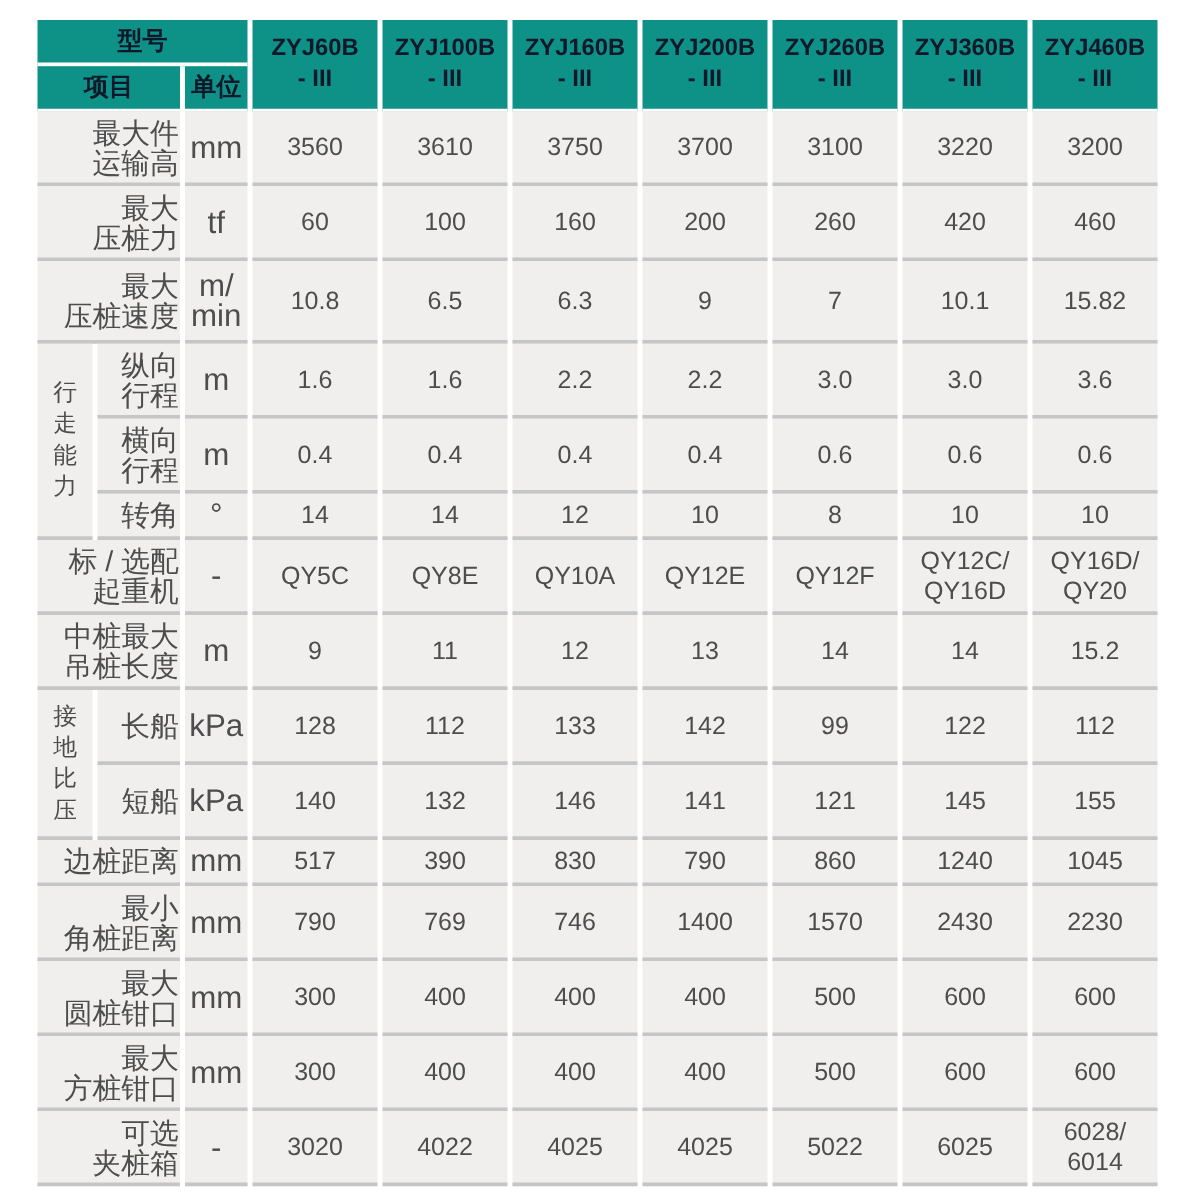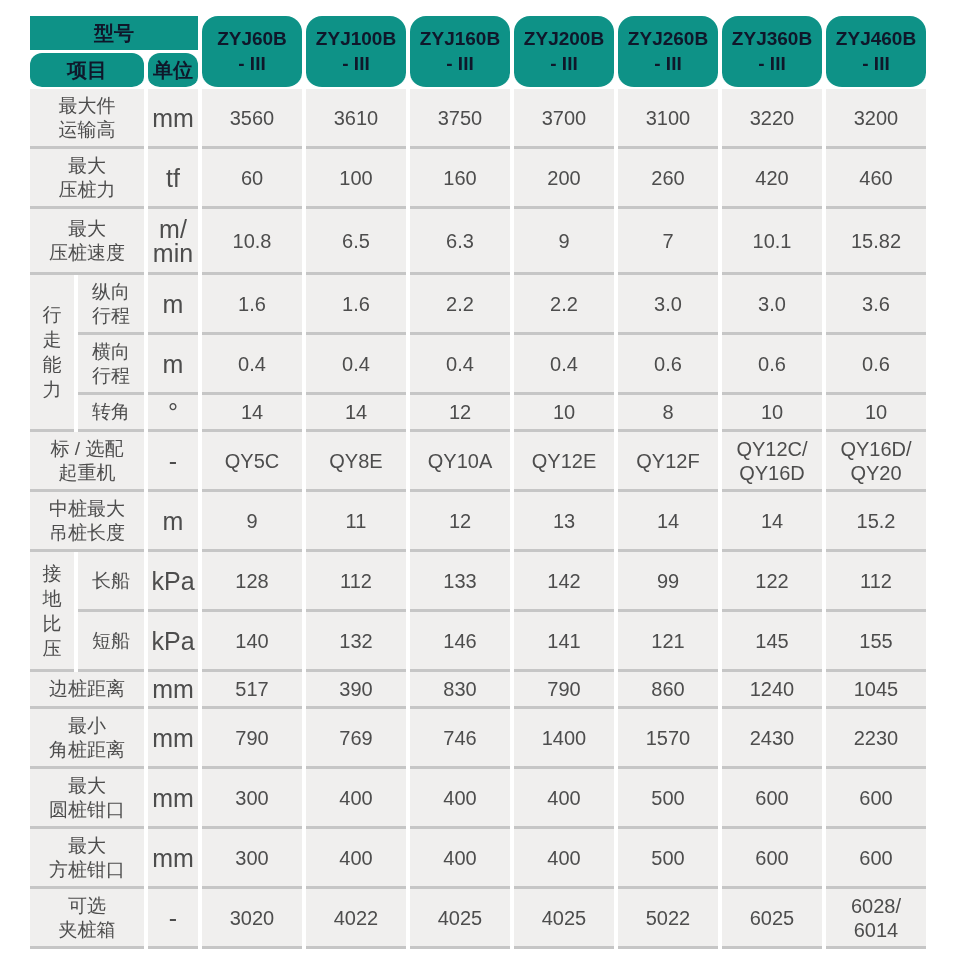--- a/index.html
+++ b/index.html
@@ -29,36 +29,36 @@
   
   thead th{
     background:var(--teal);
     color:#0f172a;
     font-weight:bold;
     font-size:20px;
     line-height:1.3;
     border-bottom:2px solid #ffffff;
   }
   thead th.top-left{height:36px;border-bottom:3px solid #ffffff;}
-  thead tr.h2 th{height:34px;border-radius:12px;}
-  thead th.model{font-size:19px;border-radius:16px;}
+  thead tr.h2 th{height:34px;}
+  thead th.model{font-size:19px;}
   
   tbody th,tbody td{
     background:var(--cell-bg);
     color:var(--text);
     font-weight:normal;
     font-size:20px;
     line-height:24px;
     border-bottom:3px solid var(--line);
   }
   tbody tr{height:60px;}
   tbody tr.short{height:37px;}
   tbody tr.tall{height:66px;}
   th.group{font-size:19px;line-height:25px;padding:6px 0;}
-  th.rowlabel{font-size:19px;}
+  th.rowlabel{font-size:23px;text-align:right;}
   td.unit{font-size:25px;}
 </style>
 </head>
 <body>
 
 <div class="wrap">
 <table class="spec">
   <colgroup>
     <col style="width:44px">
         <col style="width:66px">

